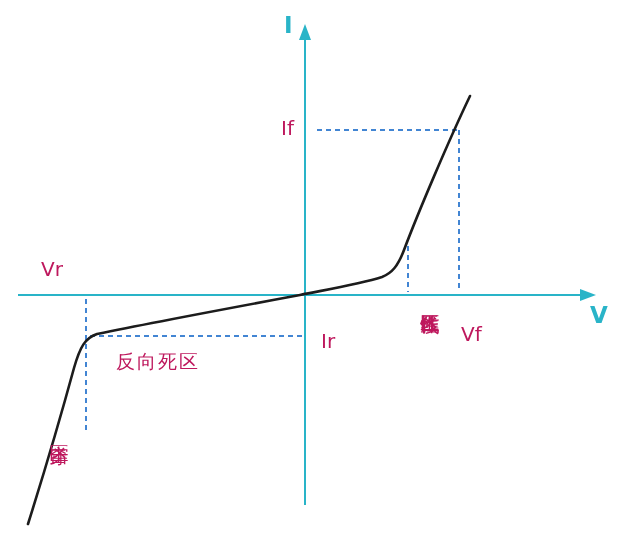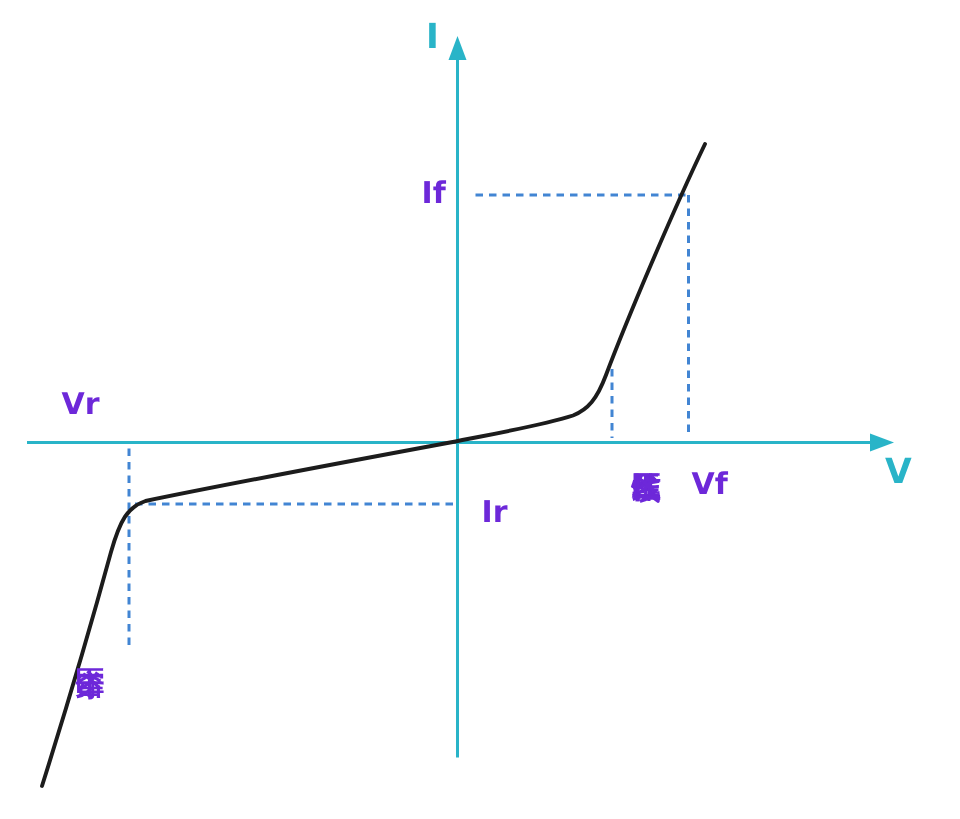--- a/index.html
+++ b/index.html
@@ -15,26 +15,25 @@
     background: #ffffff;
     overflow: hidden;
   }
   .stage svg {
     position: absolute;
     left: 0;
     top: 0;
   }
   .lbl {
     position: absolute;
-    color: #6d28d9;
+    color: #be185d;
     font-size: 20px;
     line-height: 1;
     white-space: nowrap;
     user-select: none;
-    font-weight: bold;
   }
   .lbl.axis {
     font-size: 23px;
     font-weight: bold;
   }
   .lbl.cjk {
     font-size: 19px;
     letter-spacing: 2px;
   }
   .lbl.vertical {
@@ -71,18 +70,19 @@
              C 392 273, 398 266, 404 250
              C 418 213, 448 142, 470 96" fill="none" stroke-width="2.6" stroke-linecap="round" stroke="#1c1c1c"></path>
   </svg>
 
   <div class="lbl axis" style="left:284px; top:14px; color:#29b4c8;">I</div>
   <div class="lbl axis" style="left:590px; top:304px; color:#29b4c8;">V</div>
 
   <div class="lbl" style="left:281px; top:118px;">If</div>
   <div class="lbl" style="left:321px; top:331px;">Ir</div>
   <div class="lbl" style="left:41px; top:259px;">Vr</div>
-  <div class="lbl" style="left:461px; top:312px;">Vf</div>
+  <div class="lbl" style="left:461px; top:324px;">Vf</div>
 
+  <div class="lbl cjk" style="left:116px; top:352px;">反向死区</div>
   <div class="lbl cjk vertical" style="left:50px; top:430px;">击穿区</div>
   <div class="lbl cjk vertical" style="left:421px; top:300px;">线性工作区</div>
 
 </div>
 
 </body></html>

